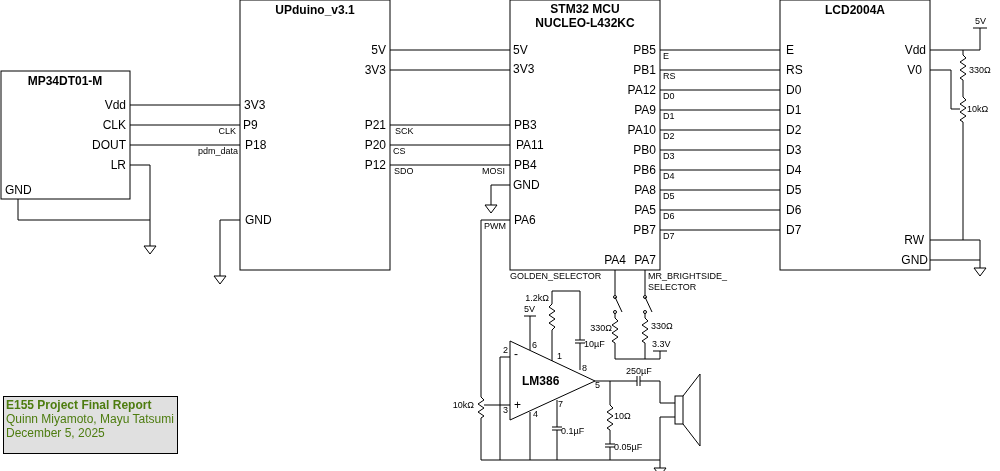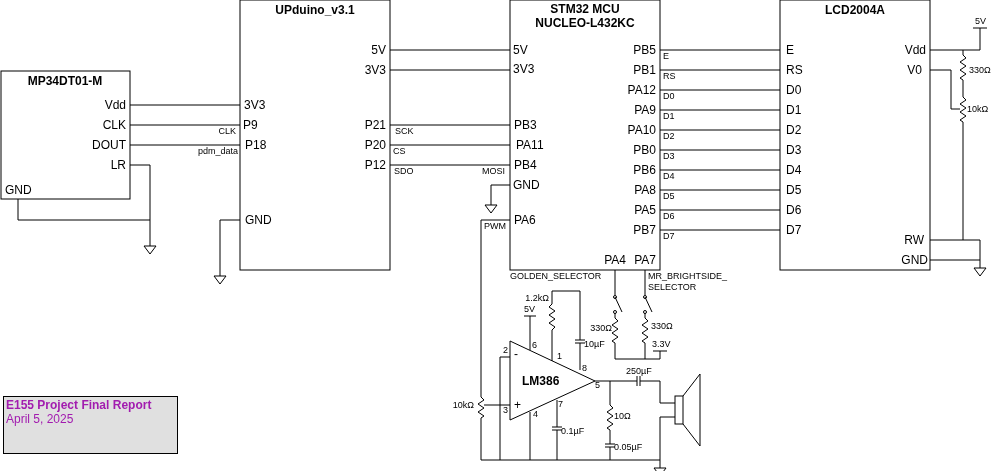--- a/index.html
+++ b/index.html
@@ -3,21 +3,21 @@
 <meta charset="utf-8">
 <style>
   html, body { margin:0; padding:0; background:#fff; }
   body { width:1000px; height:471px; overflow:hidden; position:relative; font-family:"Liberation Sans", sans-serif; }
   svg { position:absolute; left:0; top:0; }
   .w { stroke:#000; stroke-width:1; fill:none; }
   .box { stroke:#000; stroke-width:1; fill:#fff; }
   .t { font-family:"Liberation Sans", sans-serif; font-size:12px; fill:#000; }
   .tb { font-family:"Liberation Sans", sans-serif; font-size:12px; font-weight:bold; fill:#000; }
   .ts { font-family:"Liberation Sans", sans-serif; font-size:9px; fill:#000; }
-  .title-block { position:absolute; left:3px; top:396px; width:175px; height:58px; background:#e0e0e0; border:1px solid #000; box-sizing:border-box; padding:1px 2px; font-size:12px; line-height:14px; color:#a21caf; font-family:"Liberation Sans", sans-serif; }
+  .title-block { position:absolute; left:3px; top:396px; width:175px; height:58px; background:#e0e0e0; border:1px solid #000; box-sizing:border-box; padding:1px 2px; font-size:12px; line-height:14px; color:#4d7c0f; font-family:"Liberation Sans", sans-serif; }
   .title-block .b { font-weight:bold; }
 </style>
 </head>
 <body>
 
 <svg width="1000" height="471" viewBox="0 0 1000 471">
   <defs>
     <g id="gnd">
         <path d="M0,0 L0,8 M-6,8 L6,8 L0,16 Z" stroke="#000" fill="#fff"></path>
       </g>
@@ -220,14 +220,15 @@
     </g>
     <path class="w" d="M675,417 L660,417 L660,460"></path>
 
     <path class="w" d="M481,460 L660,460"></path>
     <use href="#gnd" x="660" y="460"></use>
   </g>
 </svg>
 
 <div class="title-block">
   <div class="b">E155 Project Final Report</div>
-  <div>April 5, 2025</div>
+  <div>Quinn Miyamoto, Mayu Tatsumi</div>
+  <div>December 5, 2025</div>
 </div>
 
 </body></html>

